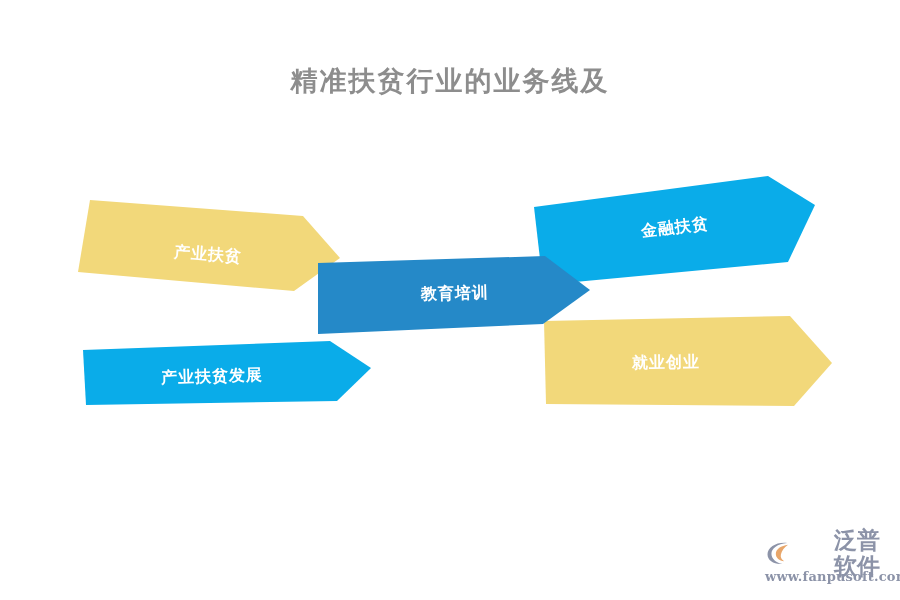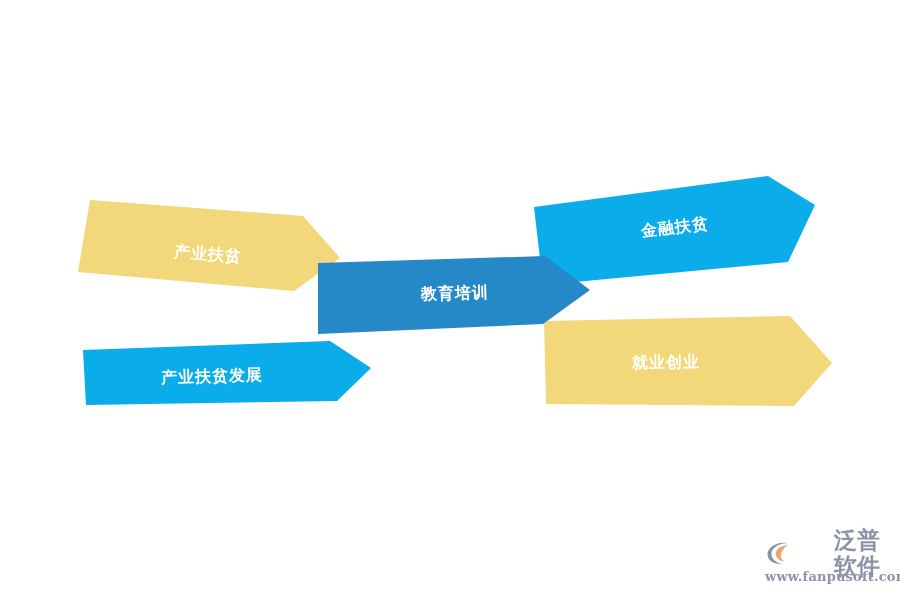--- a/index.html
+++ b/index.html
@@ -88,20 +88,21 @@
     margin-top: 1px;
     padding-left: 1px;
   }
 </style>
 </head>
 <body>
 
 <div id="stage">
 
   <div class="title-block">
+    <span class="title-line">精准扶贫行业的业务线及</span>
   </div>
 
   <svg id="diagram" viewBox="0 0 900 600">
 
     <g>
       <polygon points="90,200 303,216 340,258 294,291 78,272" fill="#f2d87a"></polygon>
       <text class="arrow-label" x="208" y="255" transform="rotate(4.3 208 255)">产业扶贫</text>
     </g>
 
     <g>

